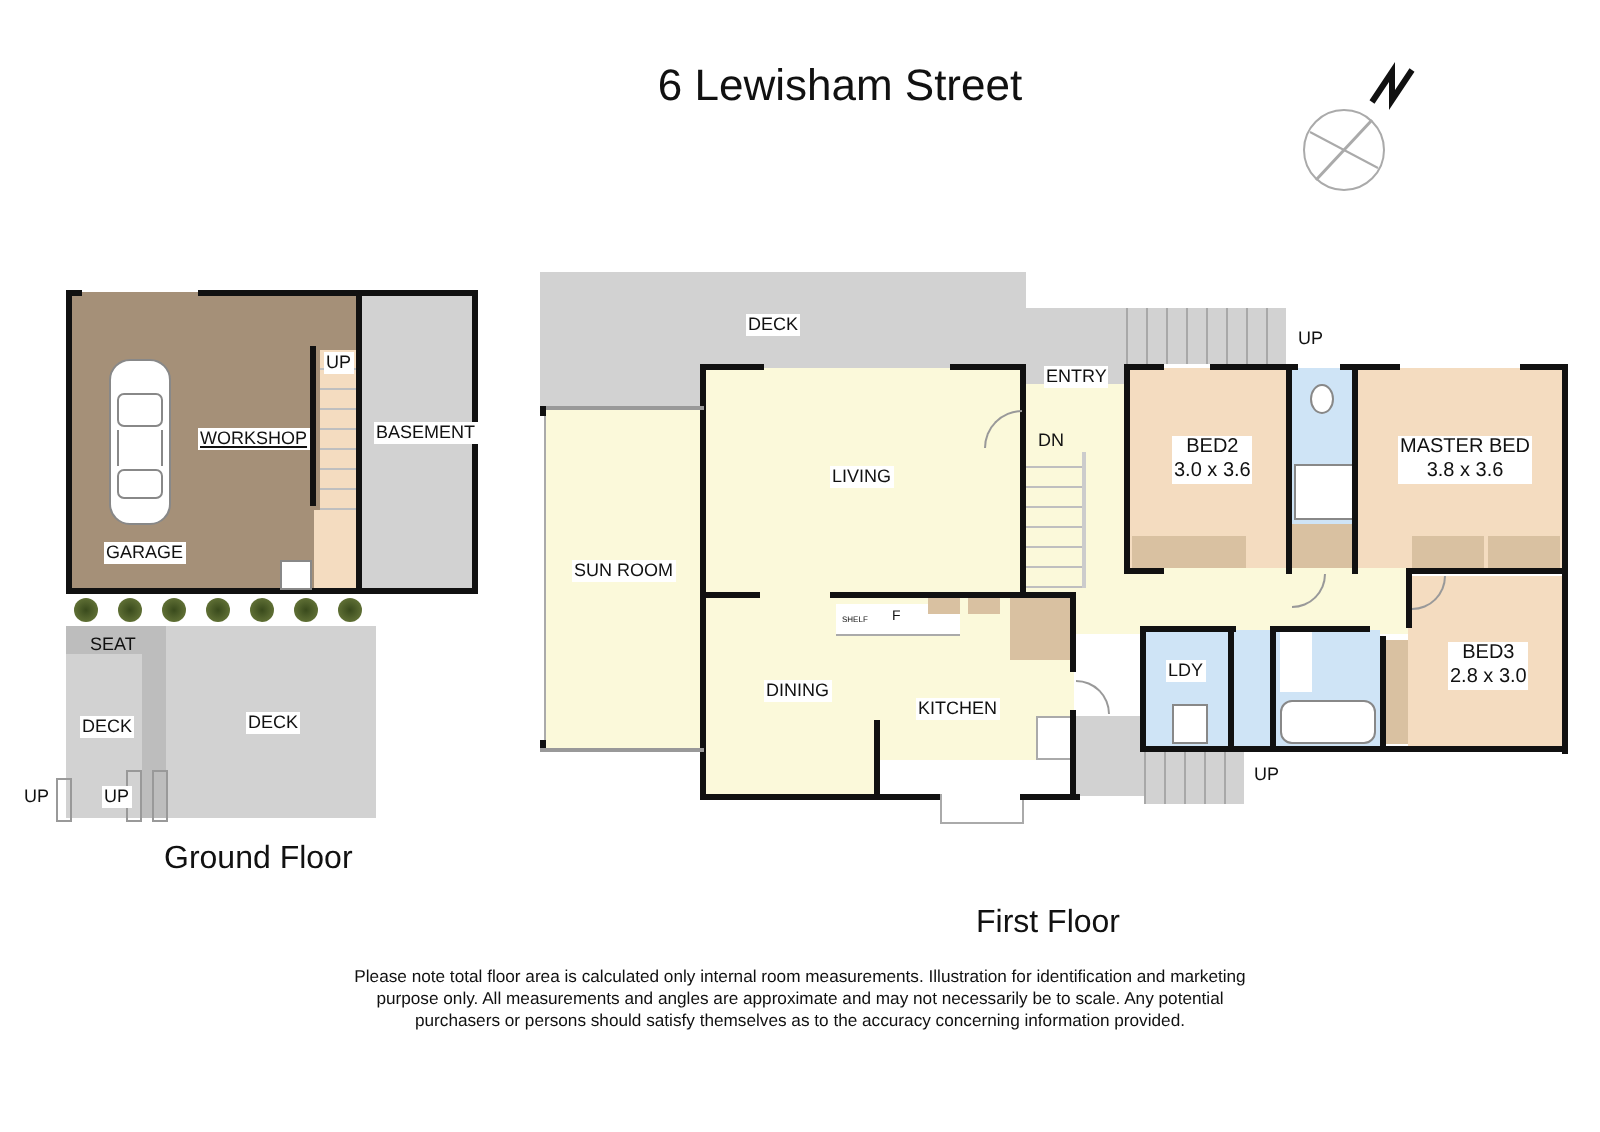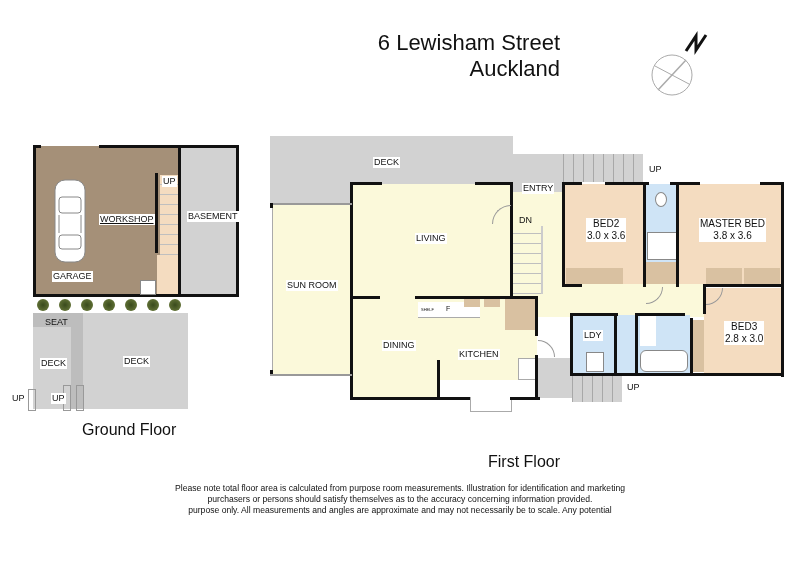--- a/index.html
+++ b/index.html
@@ -1,18 +1,18 @@
 <!DOCTYPE html>
 <html><head>
 <meta charset="utf-8">
 <style>
   html,body{margin:0;padding:0;background:#fff;}
   body{width:800px;height:566px;position:relative;overflow:hidden;font-family:"Liberation Sans",sans-serif;color:#111;}
   .abs{position:absolute;}
-  .title{position:absolute;left:280px;top:30px;width:280px;text-align:right;font-size:22px;line-height:26px;color:#111;}
+  .title{position:absolute;left:280px;top:30px;width:280px;text-align:center;font-size:22px;line-height:26px;color:#111;}
   .title div{white-space:nowrap;}
   .floor-label{position:absolute;font-size:16px;color:#111;white-space:nowrap;}
   .note{position:absolute;left:140px;top:483px;width:520px;text-align:center;font-size:8.6px;line-height:11px;color:#111;}
   .lbl{position:absolute;font-size:9px;background:#fff;padding:0 1px;line-height:11px;white-space:nowrap;color:#111;}
   .lbl.big{font-size:10px;text-align:center;line-height:12px;}
   .lbl.nobg{background:transparent;}
   .deck{background:#d2d2d2;}
   .deckd{background:#bdbdbd;}
   .yel{background:#fbf9da;}
   .tan{background:#f4dcc0;}
@@ -23,21 +23,20 @@
   .stairs{background-image:repeating-linear-gradient(0deg,#bfbfbf 0 1px,transparent 1px 10px);}
   .stairsv{background-image:repeating-linear-gradient(90deg,#a8a8a8 0 1px,transparent 1px 10px);}
   .plant{position:absolute;width:12px;height:12px;}
   .door{position:absolute;border:1px solid #999;border-radius:0 100% 0 0;border-left:none;border-bottom:none;}
 </style>
 </head>
 <body>
 
 <div class="title">
   <div>6 Lewisham Street</div>
-  <div>Auckland</div>
 </div>
 
 <div class="abs" style="left:650px;top:30px;width:70px;height:70px;">
   <svg width="70" height="70">
     <circle cx="22" cy="45" r="20" fill="none" stroke="#aaa" stroke-width="1"></circle>
     <line x1="36" y1="30" x2="8" y2="60" stroke="#aaa" stroke-width="1.5"></line>
     <line x1="5" y1="36" x2="39" y2="54" stroke="#aaa" stroke-width="1"></line>
     <path d="M36 21 L46 6 L46 20 L56 5" fill="none" stroke="#111" stroke-width="3"></path>
   </svg>
 </div>
@@ -208,16 +207,16 @@
   </div>
   <div class="lbl big" style="left:724px;top:321px;">
     <div>BED3</div>
     <div>2.8 x 3.0</div>
   </div>
 
   <div class="floor-label" style="left:488px;top:421px;margin-top:32px;">First Floor</div>
 </div>
 
 <div class="note">
-  <div>Please note total floor area is calculated from purpose room measurements.  Illustration for identification and marketing</div>
+  <div>Please note total floor area is calculated only internal room measurements.  Illustration for identification and marketing</div>
+  <div>purpose only.  All measurements and angles are approximate and may not necessarily be to scale.  Any potential</div>
   <div>purchasers or persons should satisfy themselves as to the accuracy concerning information provided.</div>
-  <div>purpose only.  All measurements and angles are approximate and may not necessarily be to scale.  Any potential</div>
 </div>
 
 </body></html>

